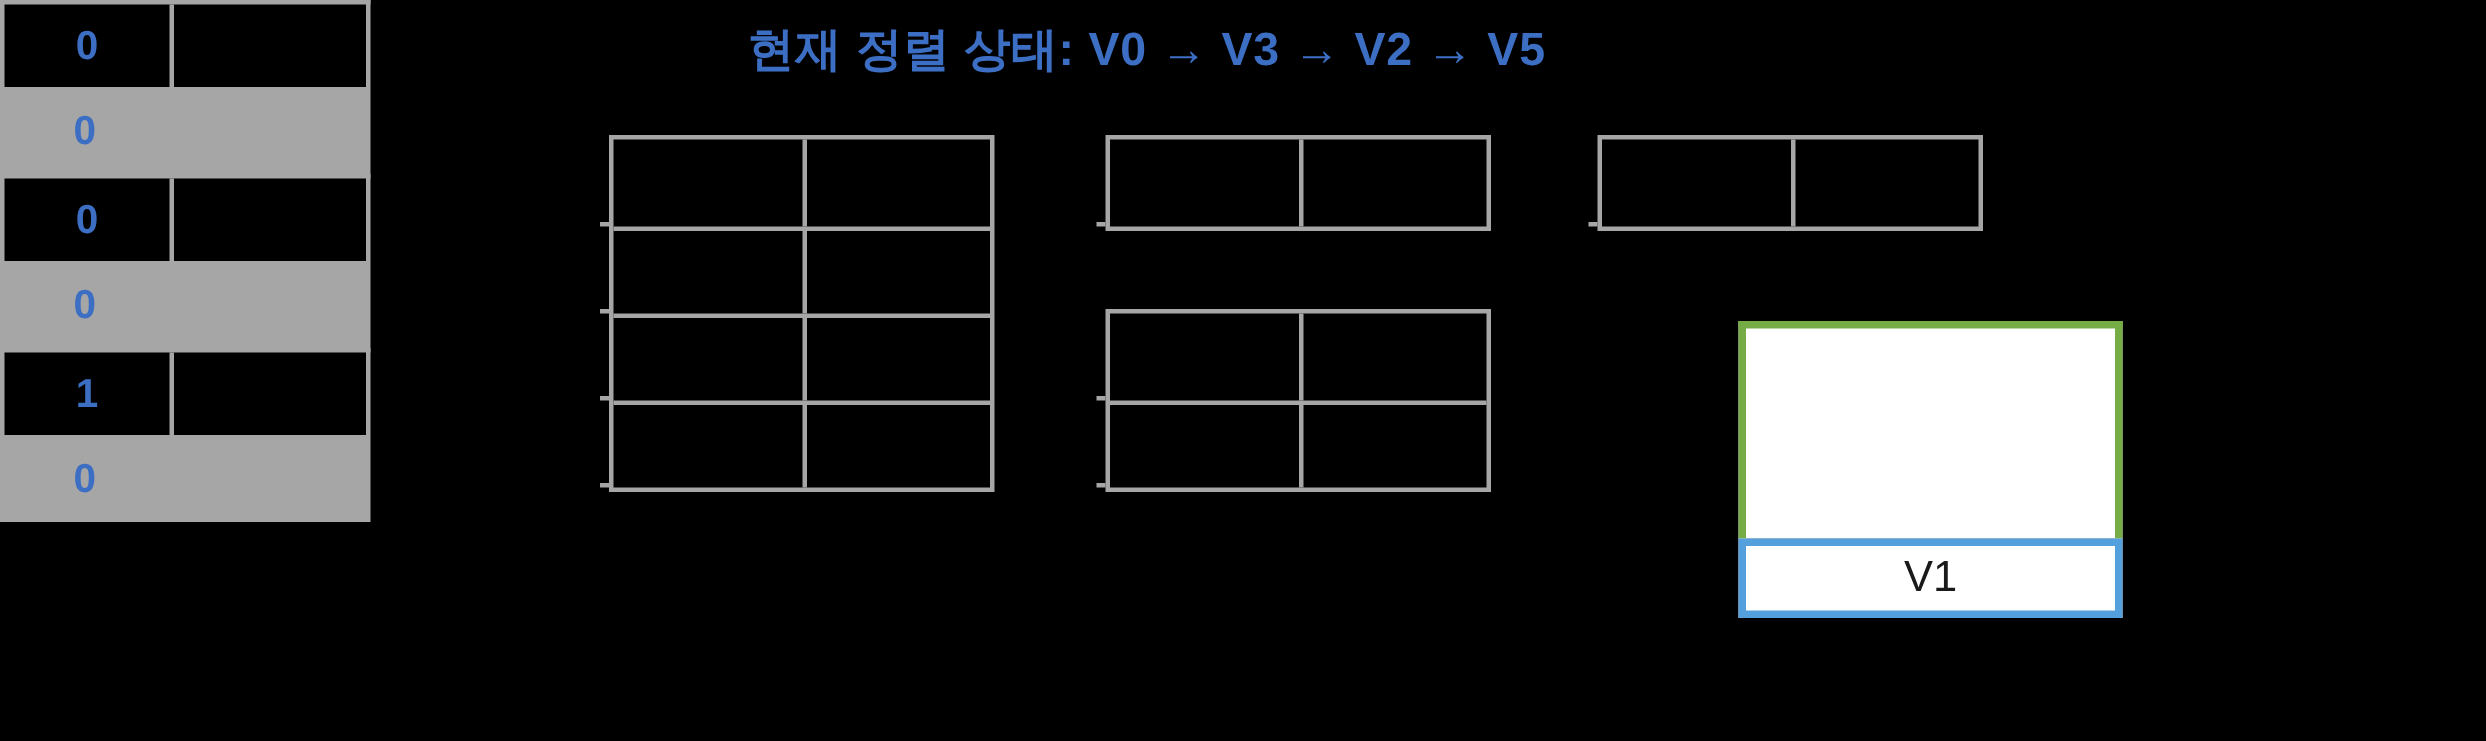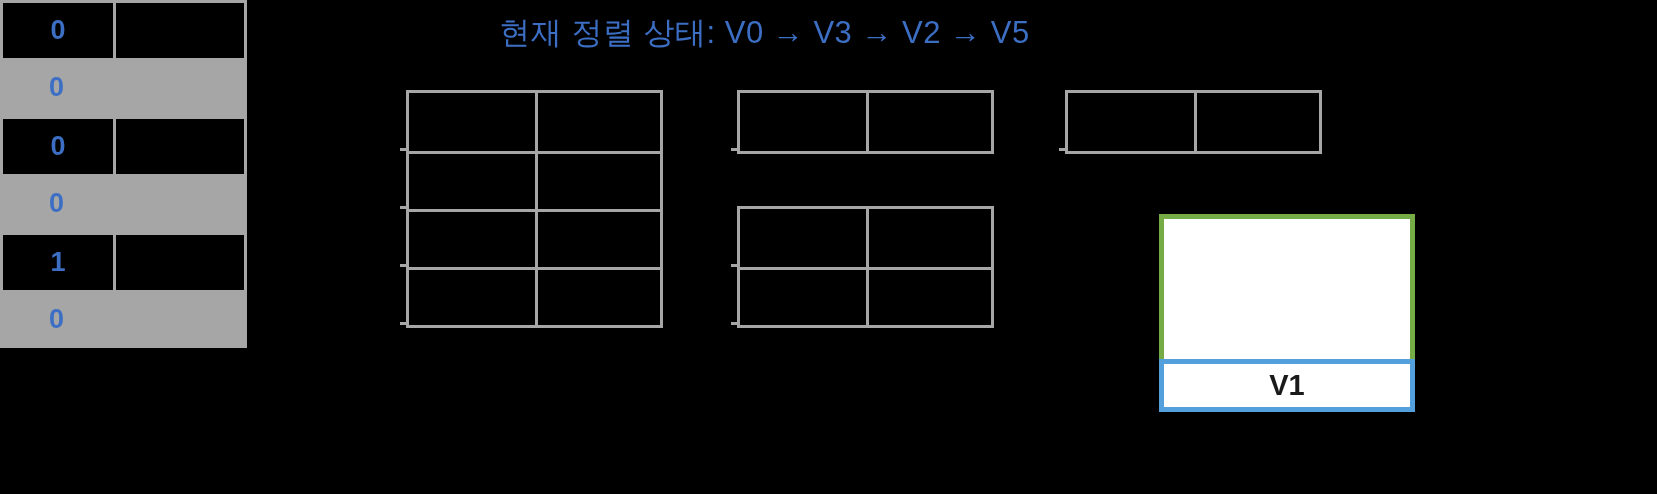--- a/index.html
+++ b/index.html
@@ -17,21 +17,21 @@
 
   
   #header-title {
     position: absolute;
     left: 0;
     top: 12px;
     width: 1529px;
     text-align: center;
     color: #3c6fc4;
     font-size: 31px;
-    font-weight: 400;
+    font-weight: 700;
     letter-spacing: 0.5px;
     white-space: nowrap;
   }
 
   
   .grid-table {
     position: absolute;
     box-sizing: border-box;
     border: 3px solid #a6a6a6;
     border-collapse: collapse;
@@ -153,21 +153,21 @@
     height: 53px;
     background: #ffffff;
     border: 5px solid #54a0dc;
     display: flex;
     align-items: center;
     justify-content: center;
   }
   #highlight-label {
     color: #1a1a1a;
     font-size: 29px;
-    font-weight: 700;
+    font-weight: 400;
     line-height: 1;
   }
 
   
   .tick {
     position: absolute;
     width: 6px;
     height: 3px;
     background: #a6a6a6;
   }

